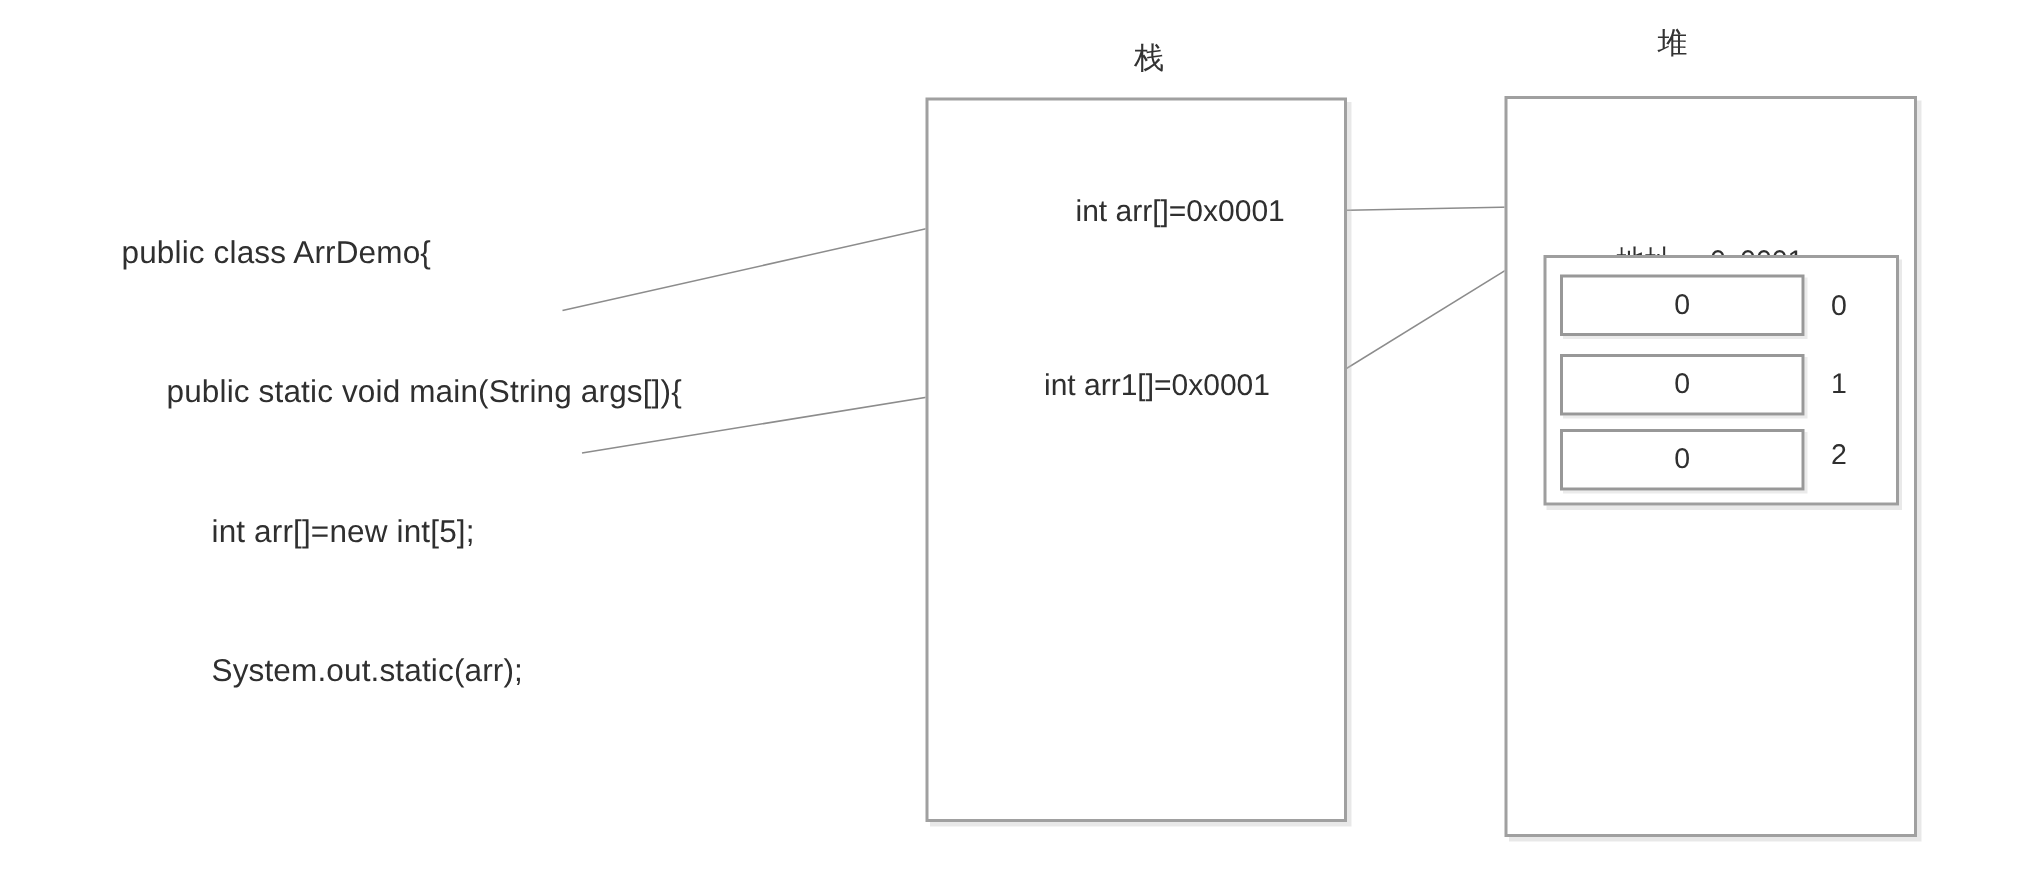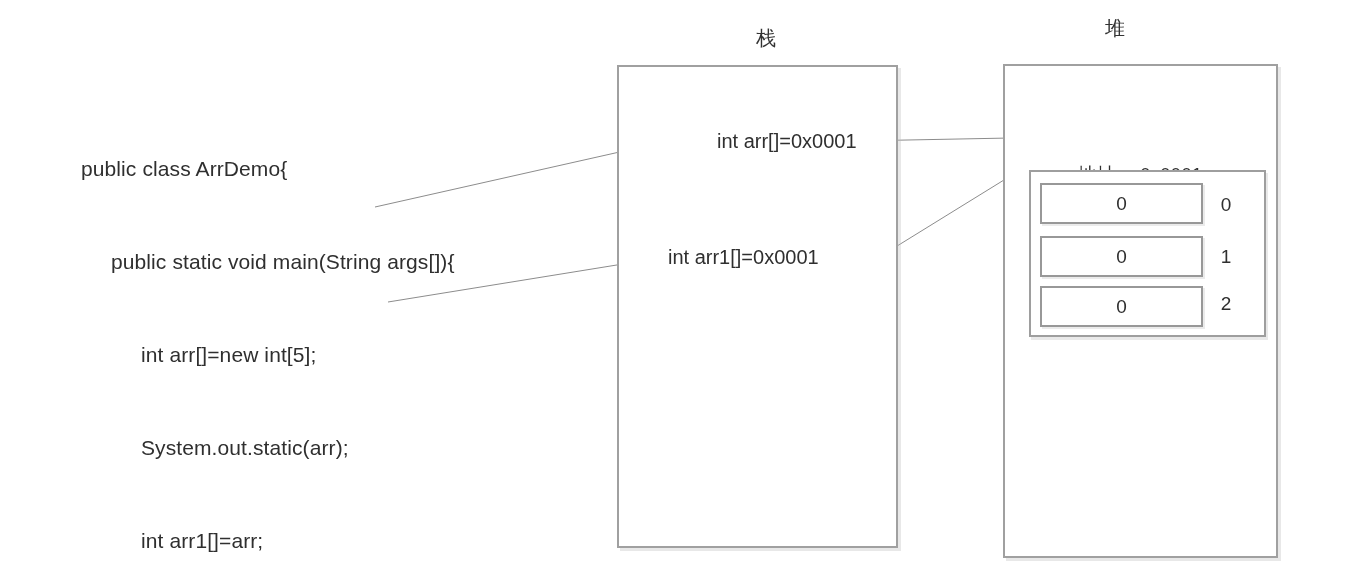--- a/index.html
+++ b/index.html
@@ -58,21 +58,21 @@
   .heap-title  { left: 1105px; top: 15px; }
 
   
   .stack-entry {
     position: absolute;
     font-size: 20px;
     font-weight: 500;
     white-space: pre;
   }
   .stack-entry-1 { left: 705px; top: 130px; margin-left: 12px; }
-  .stack-entry-2 { left: 668px; top: 246px; }
+  .stack-entry-2 { left: 696px; top: 246px; }
 
   
   .heap-address {
     position: absolute;
     left: 1020px;
     top: 115px;
     width: 240px;
     text-align: center;
     font-size: 19px;
     font-weight: 500;
@@ -145,21 +145,20 @@
     <line x1="856" y1="141" x2="1062" y2="137" stroke-width="1" marker-end="url(#ah)" stroke="#8c8c8c"></line>
     <line x1="388" y1="302" x2="660" y2="258" stroke-width="1" marker-end="url(#ah)" stroke="#8c8c8c"></line>
     <line x1="855" y1="272" x2="1059" y2="146" stroke-width="1" marker-end="url(#ah)" stroke="#8c8c8c"></line>
   </svg>
 
   <div class="code-block">
     <div class="code-line ind0">public class ArrDemo{</div>
     <div class="code-line ind1">public static void main(String args[]){</div>
     <div class="code-line ind2">int arr[]=new int[5];</div>
     <div class="code-line ind2">System.out.static(arr);</div>
-    <div class="code-line ind2">int arr1[]=arr;</div>
     
     
     
   </div>
 
   <div class="panel-title stack-title">栈</div>
   <div class="panel stack-panel"></div>
   <div class="stack-entry stack-entry-1">int arr[]=0x0001</div>
   <div class="stack-entry stack-entry-2">int arr1[]=0x0001</div>
 

